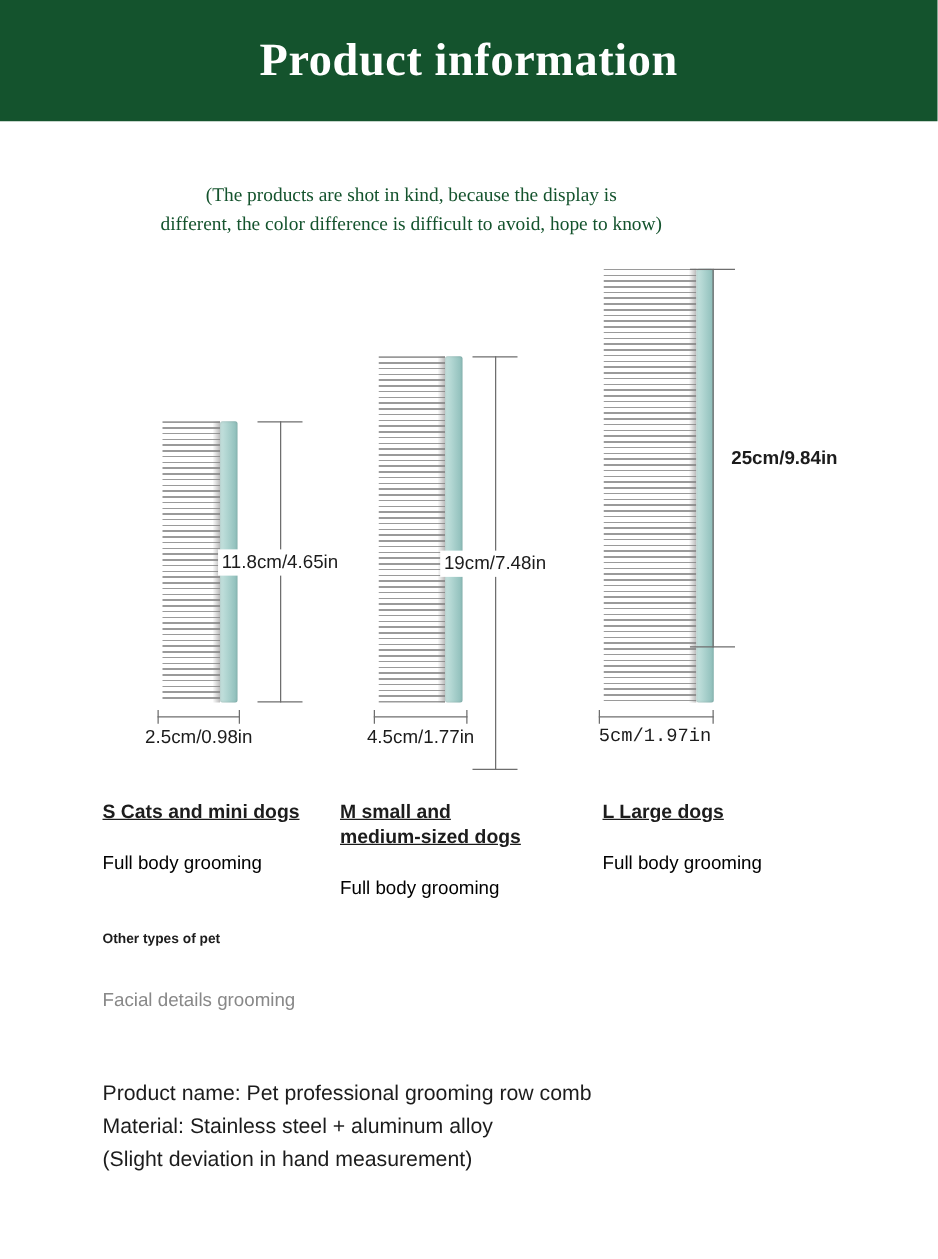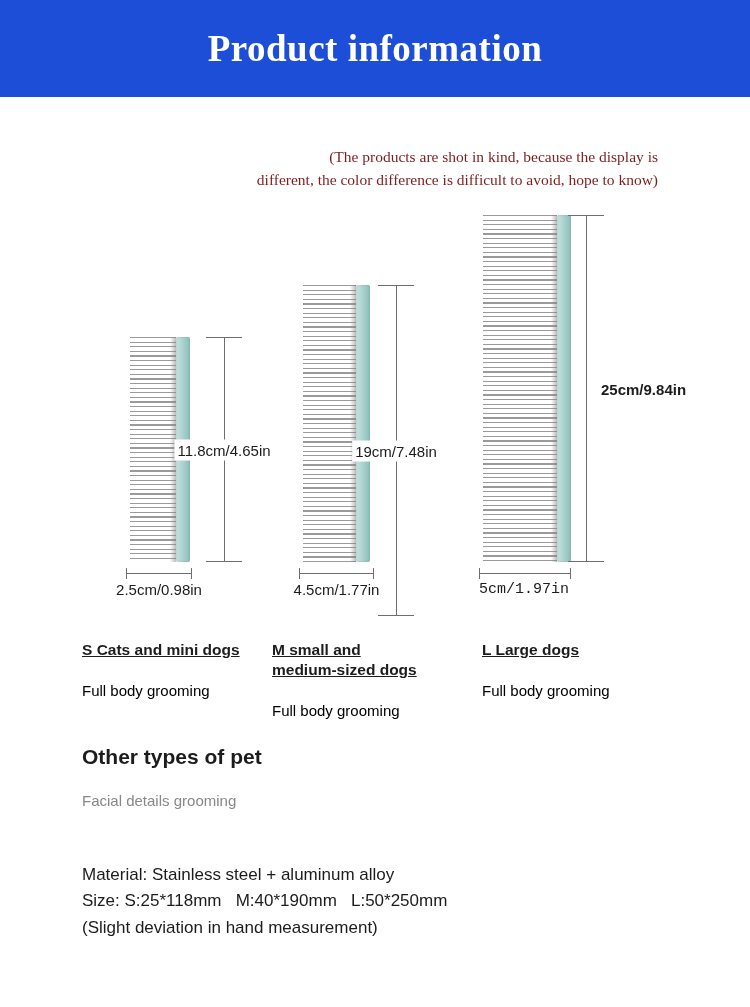--- a/index.html
+++ b/index.html
@@ -22,44 +22,44 @@
     background: #ffffff;
   }
 
   
   .header {
     position: absolute;
     left: 0;
     top: 0;
     width: 750px;
     height: 97px;
-    background: #1d4ed8;
+    background: #14532d;
     display: flex;
     align-items: center;
     justify-content: center;
     text-align: center;
   }
   .header-title {
     color: #ffffff;
     font-family: "Liberation Serif", serif;
     font-weight: bold;
     font-size: 37px;
     letter-spacing: 0.5px;
   }
 
   
   .disclaimer {
     position: absolute;
     left: 0;
     top: 145px;
     width: 658px;
-    text-align: right;
+    text-align: center;
     font-family: "Liberation Serif", serif;
     font-size: 15.5px;
-    color: #7f1d1d;
+    color: #14532d;
     line-height: 1.5;
   }
 
   
   .diagram {
     position: absolute;
     left: 0;
     top: 205px;
     width: 750px;
     height: 415px;
@@ -189,21 +189,21 @@
   .size-sub {
     margin-top: 22px;
     font-size: 15px;
     color: #000000;
   }
 
   .other-title {
     position: absolute;
     left: 82px;
     top: 745px;
-    font-size: 21px;
+    font-size: 11px;
     font-weight: bold;
     color: #1c1c1c;
   }
   .other-sub {
     position: absolute;
     left: 82px;
     top: 792px;
     font-size: 15px;
     color: #888888;
   }
@@ -267,21 +267,21 @@
       <div class="hline"></div>
       <div class="cap left"></div>
       <div class="cap right"></div>
       <div class="hlabel">4.5cm/1.77in</div>
     </div>
 
     <div class="comb" style="left:483px; top:10px; width:88px; height:347px;">
       <div class="teeth" style="width:74px;"></div>
       <div class="spine"></div>
     </div>
-    <div class="vmeasure" style="left:568px; top:10px; width:36px; height:347px;font-weight:bold;">
+    <div class="vmeasure" style="left:552px; top:10px; width:36px; height:303px;font-weight:bold;">
       <div class="vline"></div>
       <div class="cap top"></div>
       <div class="cap bottom"></div>
       <div class="vlabel" style="left:100%; transform:translate(-6px,-50%);">25cm/9.84in</div>
     </div>
     <div class="hmeasure" style="left:479px; top:368px; width:92px;">
       <div class="hline"></div>
       <div class="cap left"></div>
       <div class="cap right"></div>
       <div class="hlabel" style="left:0; transform:translateX(0);font-family:Liberation Mono, monospace;">5cm/1.97in</div>
@@ -302,18 +302,18 @@
     <div class="size-col" style="left:482px; width:200px;">
       <div class="size-title">L  Large dogs</div>
       <div class="size-sub">Full body grooming</div>
     </div>
   </div>
 
   <div class="other-title">Other types of pet</div>
   <div class="other-sub">Facial details grooming</div>
 
   <div class="specs">
+    <div>Product name: Pet professional grooming row comb</div>
     <div>Material: Stainless steel + aluminum alloy</div>
-    <div>Size: S:25*118mm   M:40*190mm   L:50*250mm</div>
     <div>(Slight deviation in hand measurement)</div>
   </div>
 
 </div>
 
 </body></html>

